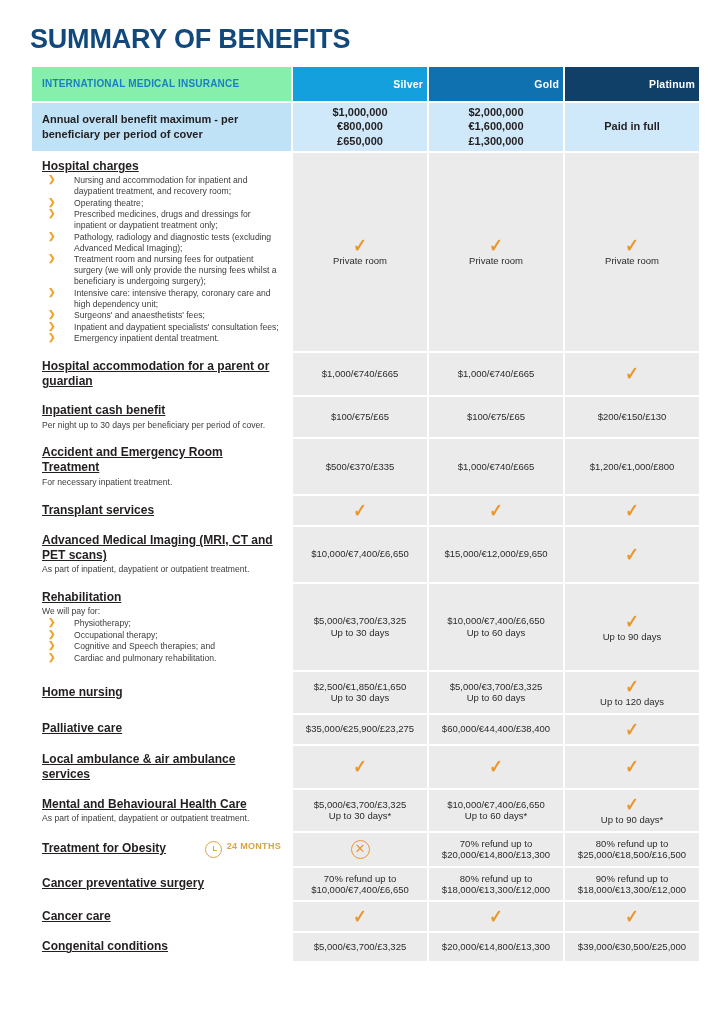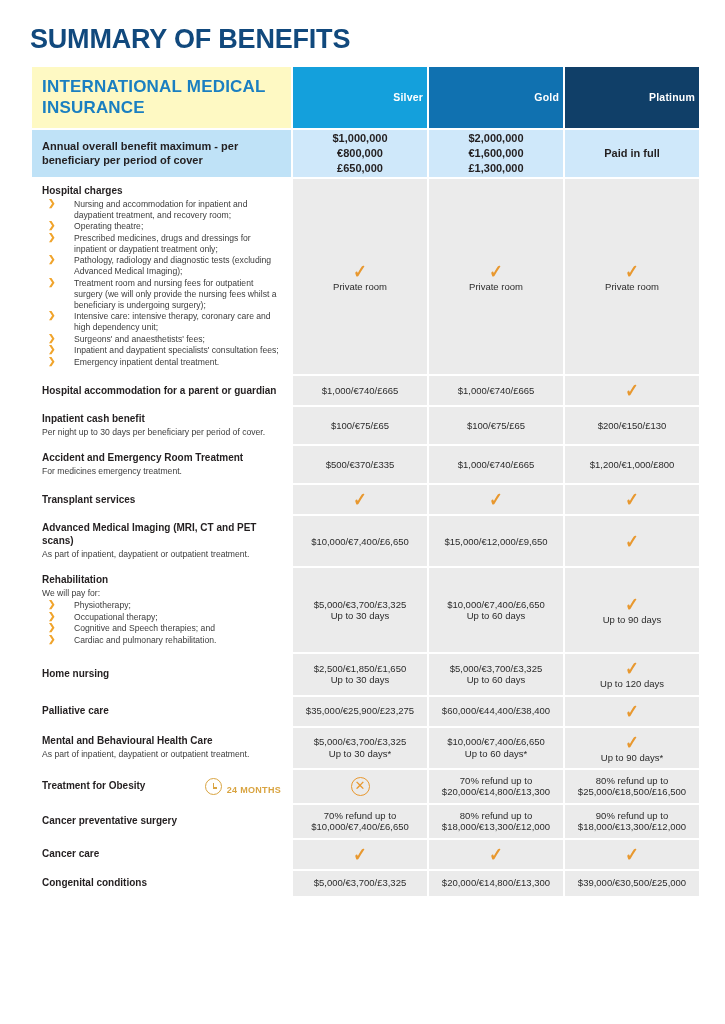--- a/index.html
+++ b/index.html
@@ -25,24 +25,24 @@
 
   
   .table { width: 665px; border-collapse: separate; border-spacing: 2px 2px; table-layout: fixed; }
   .table td { vertical-align: middle; }
 
   col.c-benefit { width: 259px; }
   col.c-plan    { width: 134px; }
 
   
   .hdr-benefit {
-    background: #fef9c3;
+    background: #86efac;
     color: #1a7fc1;
     font-weight: bold;
-    font-size: 17px;
+    font-size: 10px;
     line-height: 1.25;
     letter-spacing: 0.2px;
     padding: 9px 10px 9px 10px;
     vertical-align: middle;
   }
   .hdr-plan {
     color: #ffffff;
     font-weight: bold;
     font-size: 10.5px;
     text-align: right;
@@ -77,21 +77,21 @@
   }
   .bcell-val {
     background: #ebebeb;
     text-align: center;
     font-size: 9.5px;
     line-height: 1.3;
     padding: 5px 3px;
     color: #2b2b2b;
   }
 
-  .b-title { font-weight: bold; font-size: 10px; line-height: 1.28; }
+  .b-title { font-weight: bold; font-size: 12px; line-height: 1.28; text-decoration: underline; }
   .b-sub   { font-size: 8.6px; line-height: 1.3; color: #3c3c3c; margin-top: 1px; }
 
   ul.b-list { list-style: none; margin-top: 1px; }
   ul.b-list li {
     position: relative;
     font-size: 8.6px;
     line-height: 1.28;
     color: #3c3c3c;
     padding-left: 32px;
     margin-bottom: 0.5px;
@@ -134,21 +134,21 @@
     left: 7px; top: 3.5px; width: 1.2px; height: 5px;
     background: #d9a441;
   }
   .clock-circle::after {
     content: ""; position: absolute;
     left: 7.5px; top: 8px; width: 4px; height: 1.2px;
     background: #d9a441;
   }
   .wait-badge {
     float: right;
-    display: flex; align-items: flex-end; gap: 5px;
+    display: flex; align-items: flex-start; gap: 5px;
     margin-top: 1px;
   }
   .wait-badge .wait-text {
     color: #d9a441; font-weight: bold; font-size: 9px; letter-spacing: 0.3px;
   }
   .obesity-row { display: flex; align-items: center; justify-content: space-between; }
 
   
   .tick-cap { line-height: 1.1; }
   .tick-cap .cap { display: block; font-size: 9.5px; margin-top: 1px; }
@@ -252,21 +252,21 @@
           </td>
           <td class="bcell-val">
             <div class="tick-cap">
               <span class="cap">$200/€150/£130</span>
             </div>
           </td>
         </tr>
         <tr>
           <td class="bcell-label">
             <div class="b-title">Accident and Emergency Room Treatment</div>
-            <div class="b-sub">For medicines emergency treatment.</div>
+            <div class="b-sub">For necessary inpatient treatment.</div>
           </td>
           <td class="bcell-val">
             <div class="tick-cap">
               <span class="cap">$500/€370/£335</span>
             </div>
           </td>
           <td class="bcell-val">
             <div class="tick-cap">
               <span class="cap">$1,000/€740/£665</span>
             </div>
@@ -370,20 +370,34 @@
             <div class="tick-cap">
               <span class="cap">$60,000/€44,400/£38,400</span>
             </div>
           </td>
           <td class="bcell-val">
             <div class="tick-cap"><span class="tick">✓</span></div>
           </td>
         </tr>
         <tr>
           <td class="bcell-label">
+            <div class="b-title">Local ambulance &amp; air ambulance services</div>
+          </td>
+          <td class="bcell-val">
+            <div class="tick-cap"><span class="tick">✓</span></div>
+          </td>
+          <td class="bcell-val">
+            <div class="tick-cap"><span class="tick">✓</span></div>
+          </td>
+          <td class="bcell-val">
+            <div class="tick-cap"><span class="tick">✓</span></div>
+          </td>
+        </tr>
+        <tr>
+          <td class="bcell-label">
             <div class="b-title">Mental and Behavioural Health Care</div>
             <div class="b-sub">As part of inpatient, daypatient or outpatient treatment.</div>
           </td>
           <td class="bcell-val">
             <div class="tick-cap">
               <span class="cap">$5,000/€3,700/£3,325</span>
               <span class="cap">Up to 30 days*</span>
             </div>
           </td>
           <td class="bcell-val">

